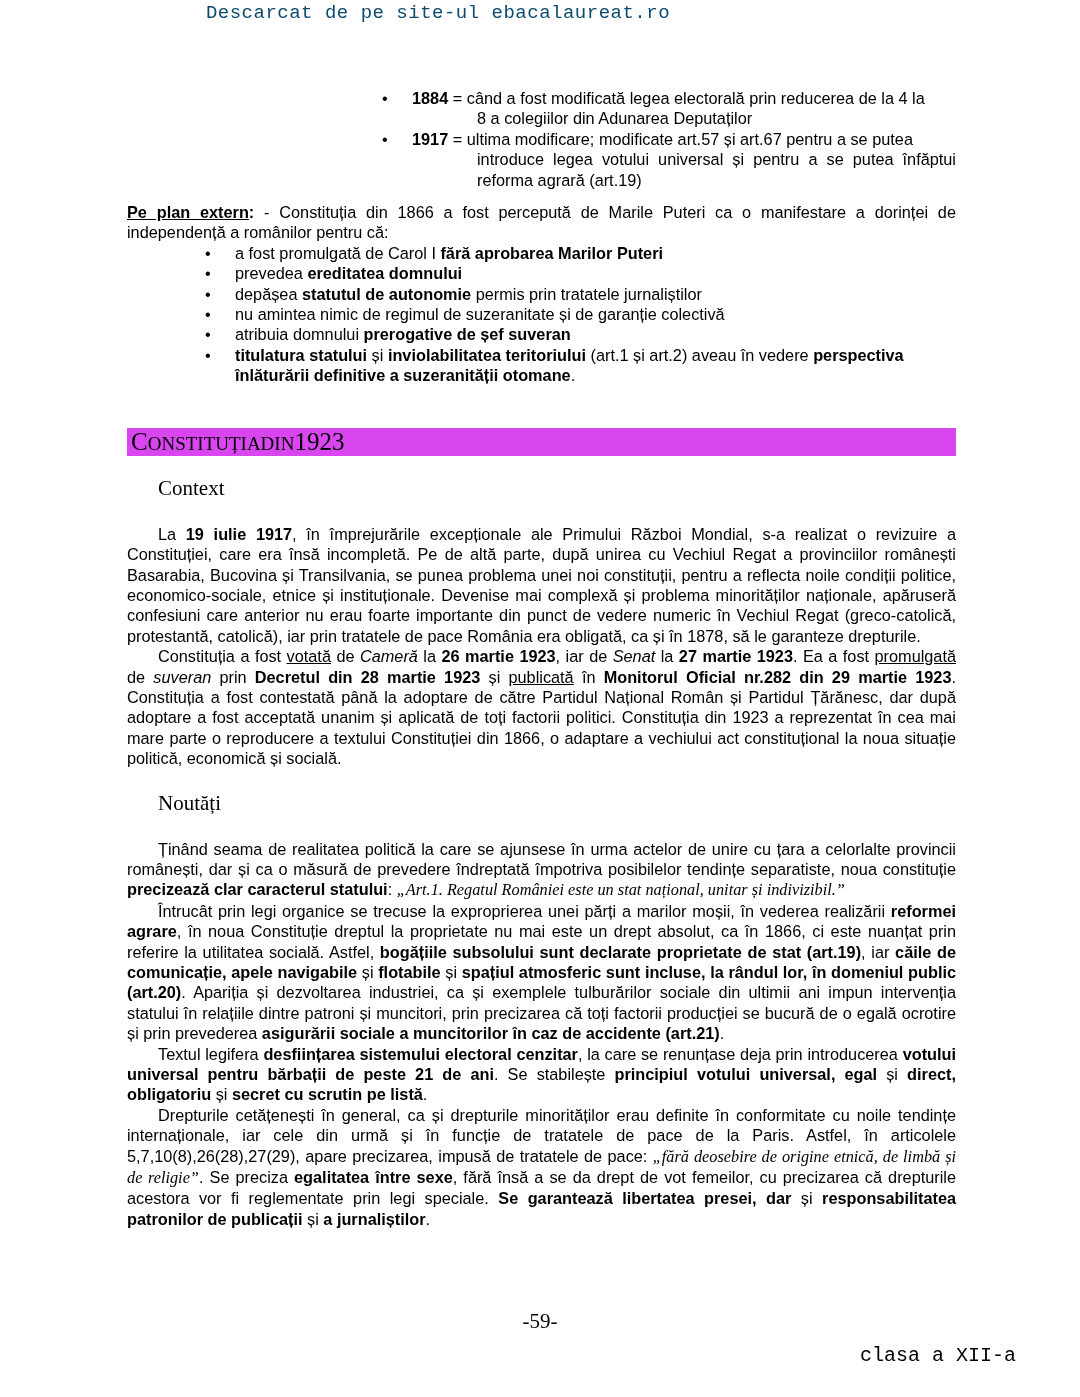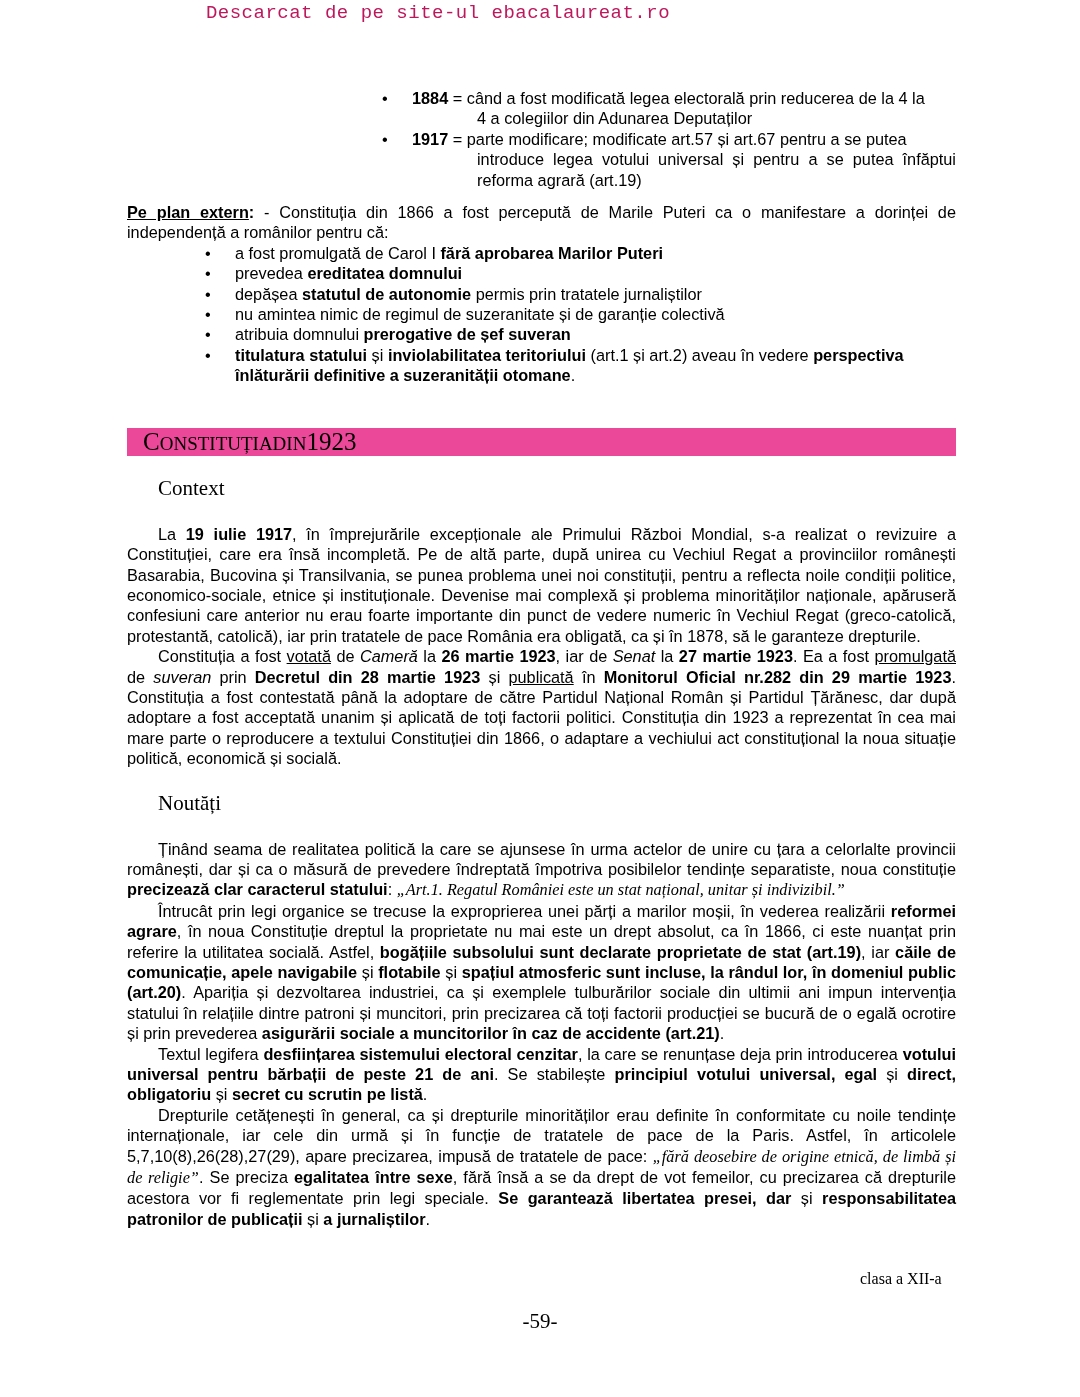--- a/index.html
+++ b/index.html
@@ -1,67 +1,67 @@
 <!DOCTYPE html>
 <html><head>
 <meta charset="utf-8">
 <style>
   html, body { margin: 0; padding: 0; background: #ffffff; }
   body { width: 1080px; height: 1397px; position: relative; overflow: hidden; color: #000; }
   .watermark {
     position: absolute; top: 2px; left: 0; width: 876px; text-align: center;
     font-family: "Liberation Mono", "DejaVu Sans Mono", monospace;
-    font-size: 19px; color: #be185d; letter-spacing: 0.5px;
+    font-size: 19px; color: #0c4a6e; letter-spacing: 0.5px;
   }
   .page { position: absolute; left: 127px; top: 88px; width: 829px;
     font-family: "Liberation Sans", "DejaVu Sans", sans-serif; font-size: 16.3px; line-height: 20.4px; }
   .blist { margin: 0; padding: 0; list-style: none; }
   .blist li { position: relative; }
   .top-list { margin-left: 255px; }
   .top-list li { padding-left: 30px; text-align: justify; }
   .top-list li .bullet { position: absolute; left: 0; top: 0; }
   .top-list li .hang { display: block; padding-left: 65px; }
   .ext-list { margin-left: 78px; }
   .ext-list li { padding-left: 30px; }
   .ext-list li .bullet { position: absolute; left: 0; top: 0; }
   .ext-para { margin-top: 19px; text-align: justify; }
   .u { text-decoration: underline; }
   .b { font-weight: bold; }
   .i { font-style: italic; }
   .serif-i { font-family: "Liberation Serif", "DejaVu Serif", serif; font-style: italic; margin-top: 48px; }
   .section-bar {
-    margin-top: 42px; background: #ec4899; height: 28px; line-height: 28px;
-    font-family: "Liberation Serif", "DejaVu Serif", serif; font-size: 24px; padding-left: 16px;
+    margin-top: 42px; background: #d946ef; height: 28px; line-height: 28px;
+    font-family: "Liberation Serif", "DejaVu Serif", serif; font-size: 24px; padding-left: 4px;
   }
   .section-bar .cap { font-size: 25px; }
   .section-bar .sc { font-size: 19px; }
   .subhead { font-family: "Liberation Serif", "DejaVu Serif", serif; font-size: 21px; margin: 14px 0 0 31px; height: 36px; line-height: 36px; }
   .para { text-align: justify; text-indent: 31px; margin: 0; }
   .gap { height: 18px; }
   .footer-num { position: absolute; top: 1309px; left: 0; width: 1080px; text-align: center;
     font-family: "Liberation Serif", "DejaVu Serif", serif; font-size: 21px; }
-  .footer-class { position: absolute; top: 1270px; left: 860px;
-    font-family: Liberation Serif, serif; font-size: 16px; }
+  .footer-class { position: absolute; top: 1344px; left: 860px;
+    font-family: Liberation Mono, monospace; font-size: 20px; }
 </style>
 </head>
 <body>
 
 <div class="watermark">Descarcat de pe site-ul ebacalaureat.ro</div>
 
 <div class="page">
 
   <ul class="blist top-list">
     <li>
       <span class="bullet">•</span>
       <span class="b">1884</span><span> = când a fost modificată legea electorală prin reducerea de la 4 la</span>
-      <span class="hang">4 a colegiilor din Adunarea Deputaților</span>
+      <span class="hang">8 a colegiilor din Adunarea Deputaților</span>
     </li>
     <li>
       <span class="bullet">•</span>
-      <span class="b">1917</span><span> = parte modificare; modificate art.57 și art.67 pentru a se putea</span>
+      <span class="b">1917</span><span> = ultima modificare; modificate art.57 și art.67 pentru a se putea</span>
       <span class="hang">introduce legea votului universal și pentru a se putea înfăptui reforma agrară (art.19)</span>
     </li>
   </ul>
 
   <p class="ext-para" style="margin-bottom:0;margin-top:12px;">
     <span class="b u">Pe plan extern</span><span class="b">:</span><span> - Constituția din 1866 a fost percepută de Marile Puteri ca o manifestare a dorinței de independență a românilor pentru că:</span>
   </p>
 
   <ul class="blist ext-list">
     <li><span class="bullet">•</span><span>a fost promulgată de Carol I </span><span class="b">fără  aprobarea Marilor Puteri</span></li>

